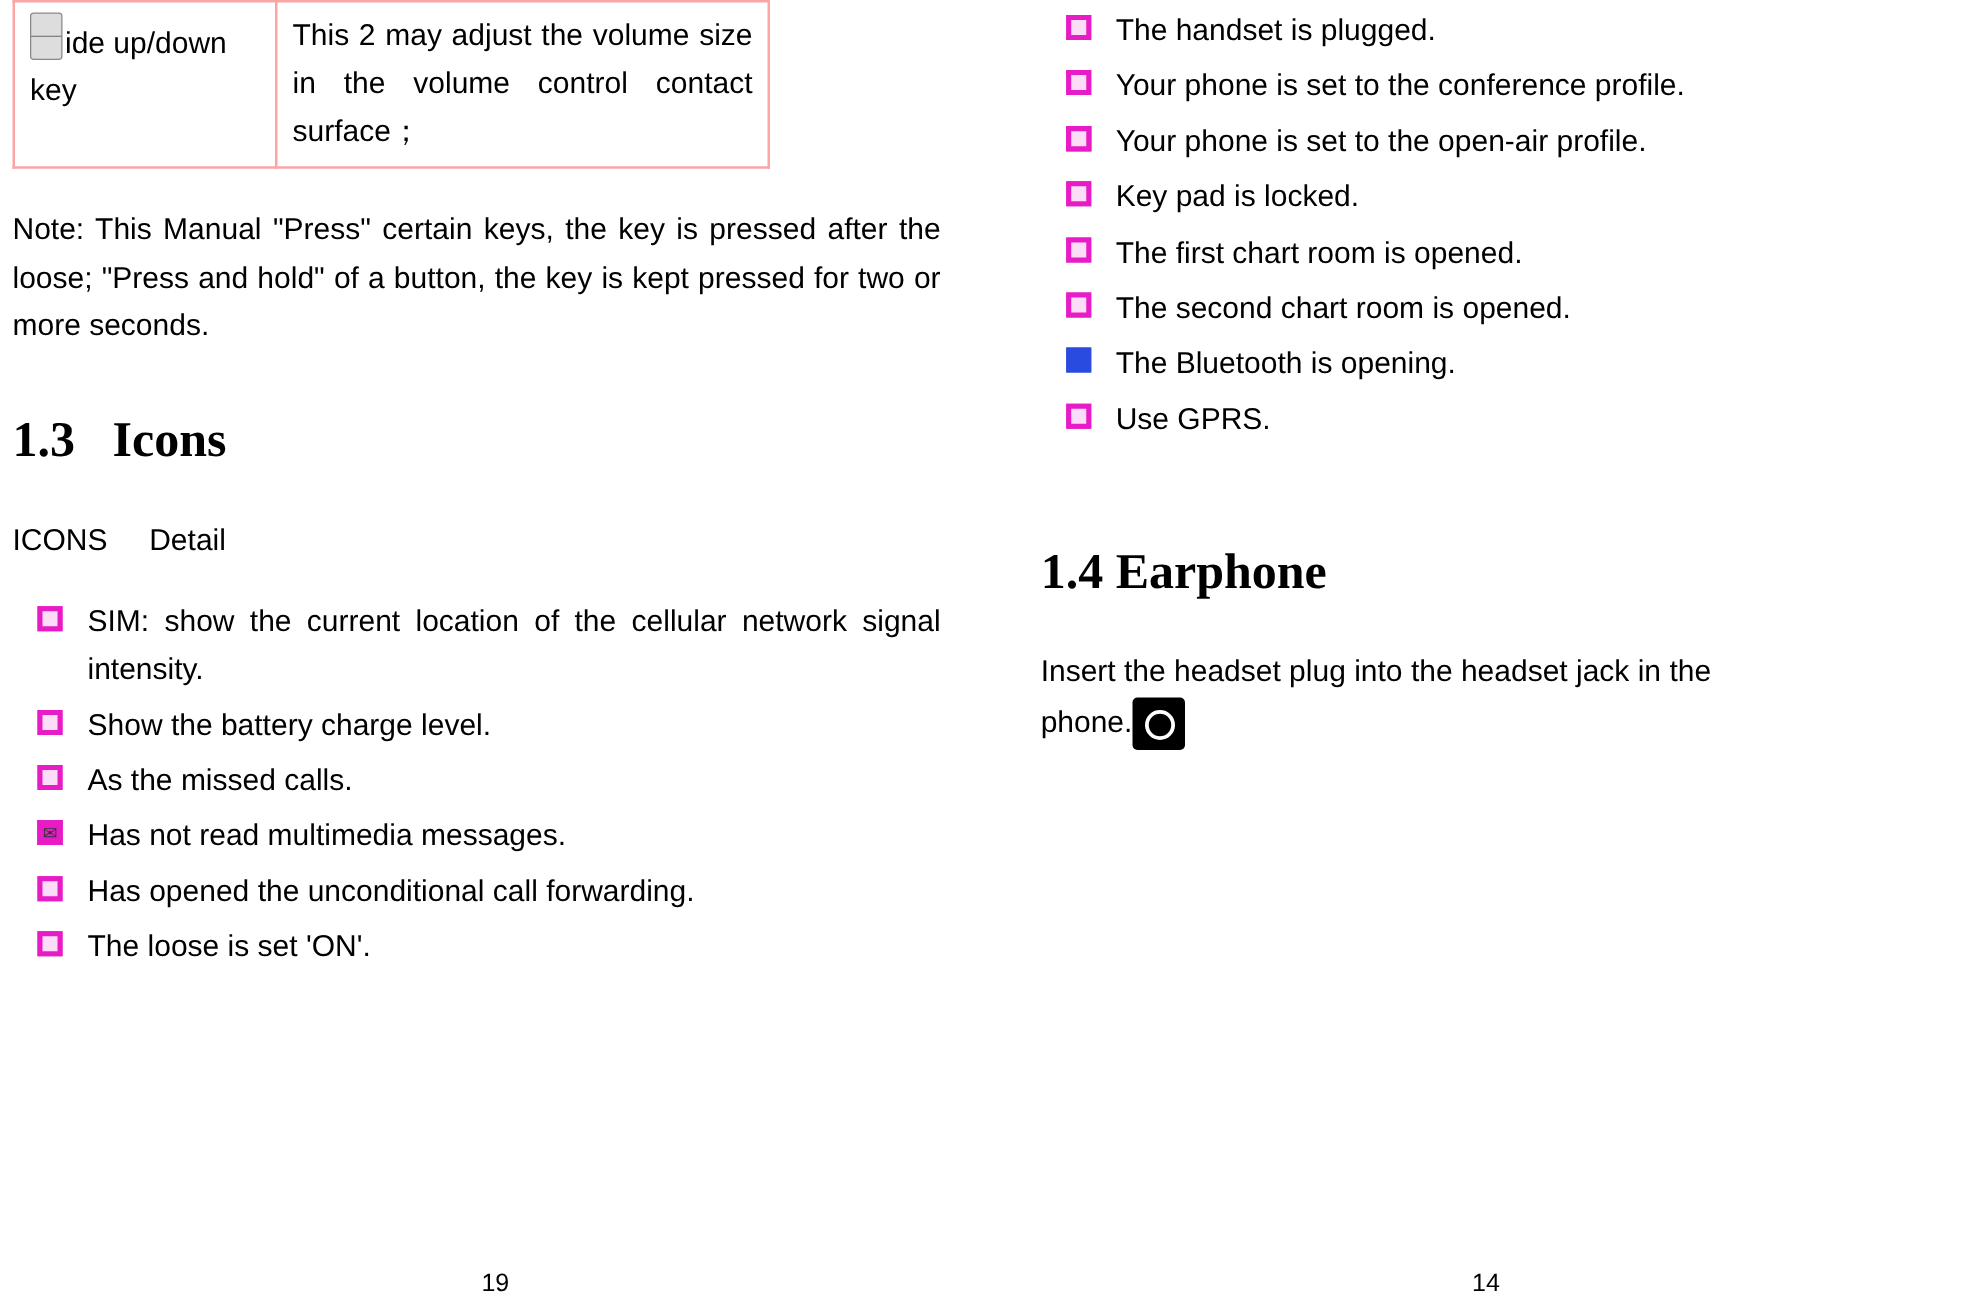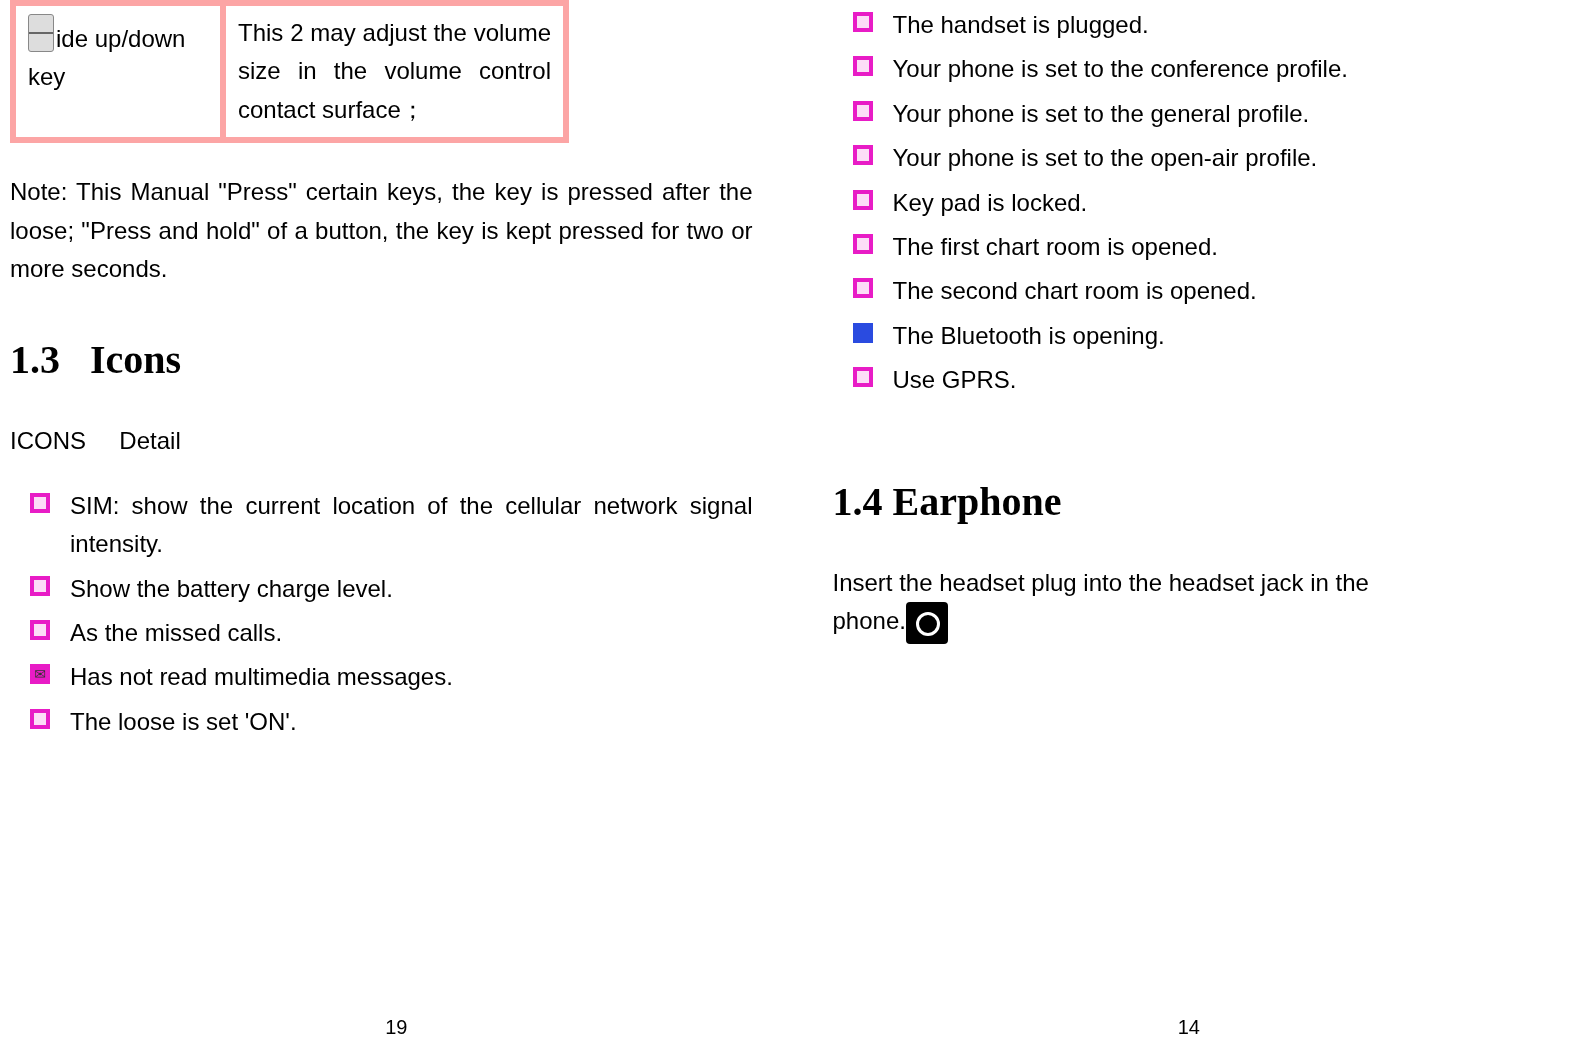--- a/index.html
+++ b/index.html
@@ -21,26 +21,26 @@
     line-height: 1.6;
   }
   .page.right {
     padding: 0 10px 0 40px;
   }
   table.keytable {
     border-collapse: collapse;
     margin-bottom: 30px;
   }
   table.keytable td {
-    border: 6px solid #fca5a5;
+    border: 2px solid #fca5a5;
     padding: 8px 12px;
     vertical-align: top;
   }
   .cell-left { width: 210px; }
-  .cell-right { width: 343px; text-align: justify; }
+  .cell-right { width: 394px; text-align: justify; }
   .key-icon {
     display: inline-block;
     width: 26px;
     height: 38px;
     border: 1px solid #888;
     border-radius: 3px;
     position: relative;
     vertical-align: text-bottom;
     margin-right: 2px;
     background: linear-gradient(to bottom, #ddd 48%, #666 48%, #666 52%, #ddd 52%);
@@ -158,20 +158,21 @@
     <span class="glyph ic-pink ic-env"></span>
   </div>
   <div class="icon-item">
     <span class="glyph ic-pink ic-env"></span>
     <span class="txt">Has not read multimedia messages.</span>
   </div>
   <div class="icon-item">
     <span class="glyph ic-pink">
         <span class="inner"></span>
       </span>
+    <span class="txt">Has opened the unconditional call forwarding.</span>
   </div>
   <div class="icon-item">
     <span class="glyph ic-pink">
         <span class="inner"></span>
       </span>
     <span class="txt">The loose is set 'ON'.</span>
   </div>
 
   <div class="page-num">19</div>
 </div>
@@ -187,21 +188,20 @@
   <div class="icon-item">
     <span class="glyph ic-pink">
         <span class="inner"></span>
       </span>
     <span class="txt">Your phone is set to the conference profile.</span>
   </div>
   <div class="icon-item">
     <span class="glyph ic-pink">
         <span class="inner"></span>
       </span>
-    <span class="txt">Your phone is set to the general profile.</span>
   </div>
   <div class="icon-item">
     <span class="glyph ic-pink">
         <span class="inner"></span>
       </span>
     <span class="txt">Your phone is set to the open-air profile.</span>
   </div>
   <div class="icon-item">
     <span class="glyph ic-pink">
         <span class="inner"></span>

